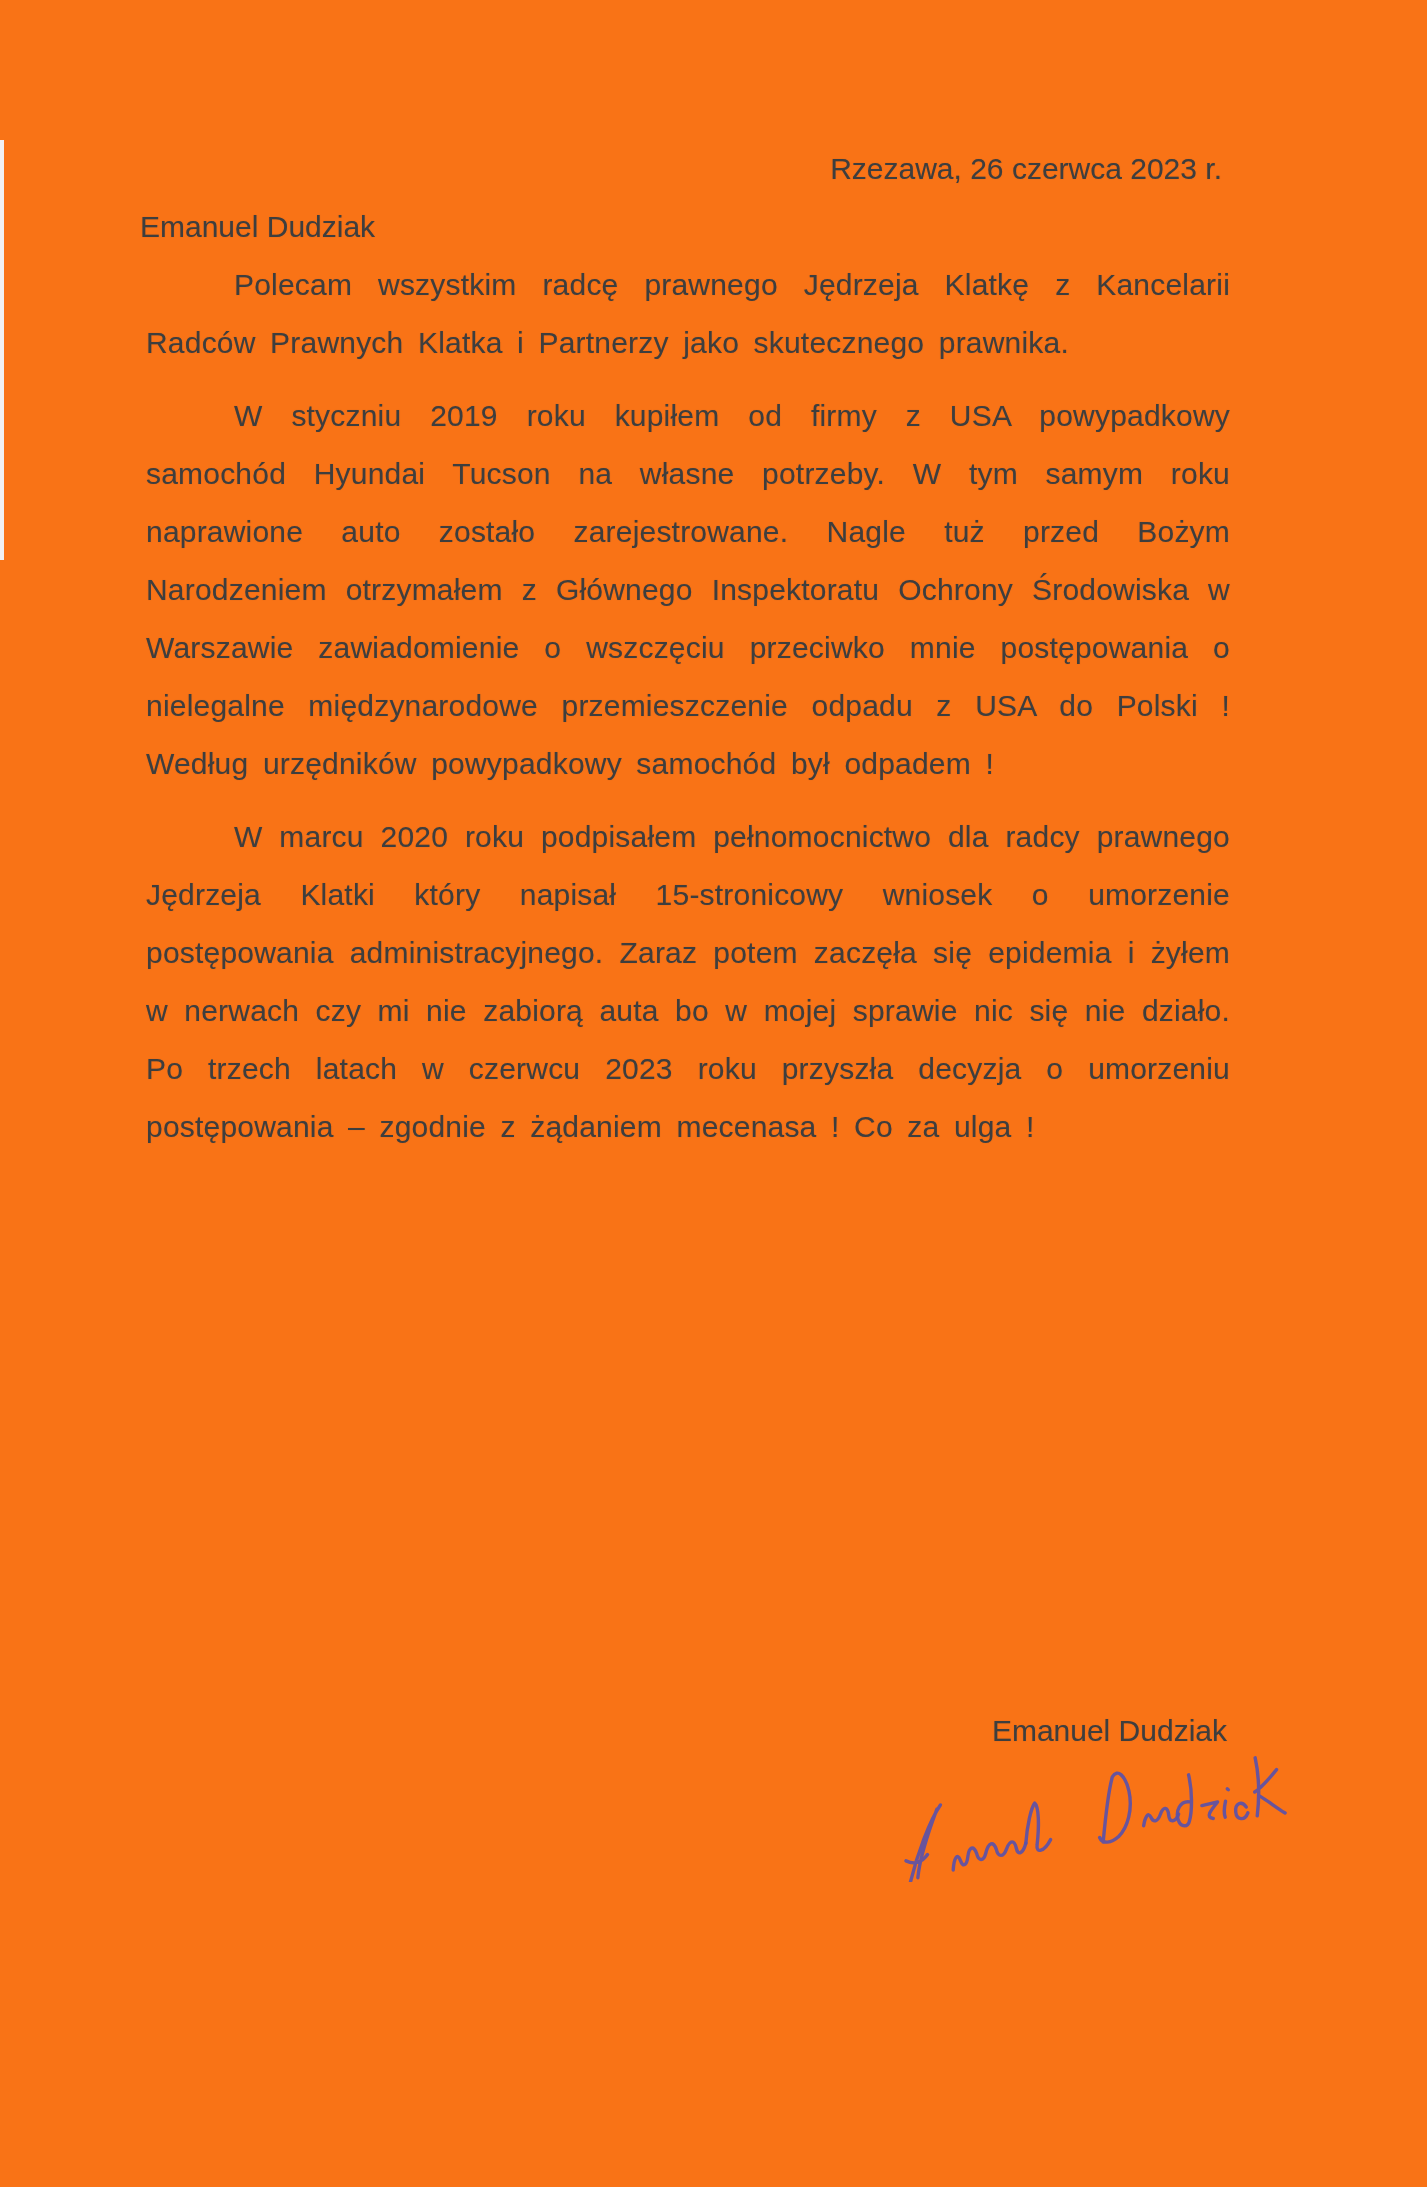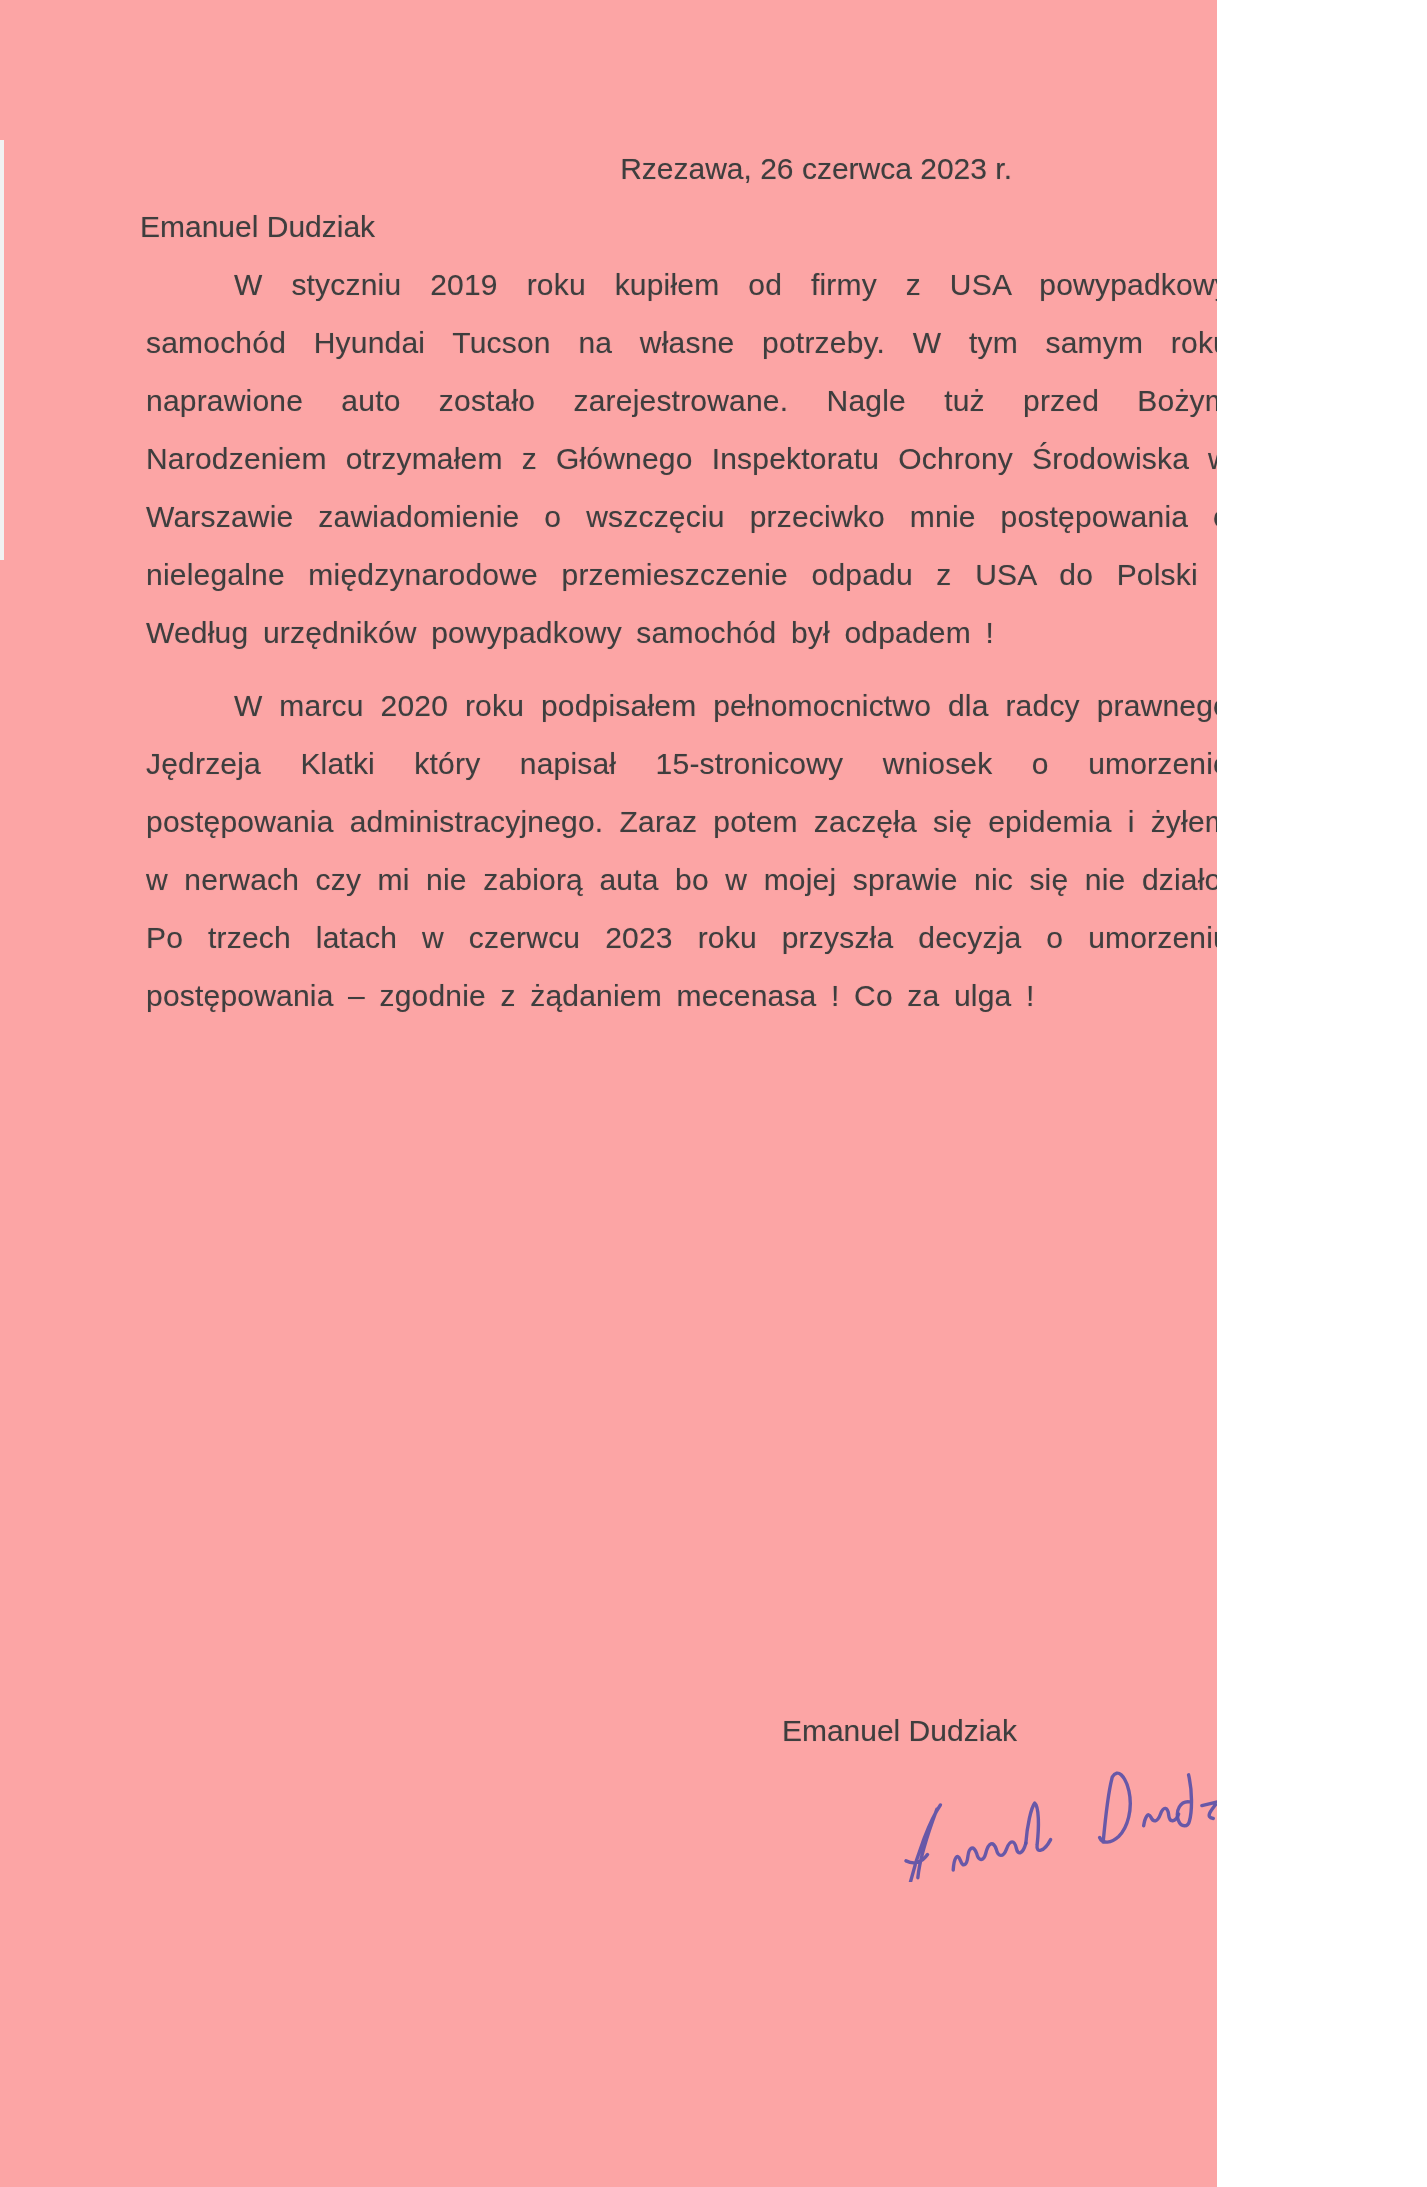--- a/index.html
+++ b/index.html
@@ -1,20 +1,20 @@
 <!DOCTYPE html>
 <html><head>
 <meta charset="utf-8">
 <style>
   html, body { margin: 0; padding: 0; background: #ffffff; }
   .page {
     position: relative;
-    width: 1217px;
+    width: 1427px;
     height: 2187px;
-    background: #fca5a5;
+    background: #f97316;
     font-family: "Liberation Sans", "DejaVu Sans", sans-serif;
     color: #3e3e3e;
     overflow: hidden;
   }
   .scan-ink {
     color: #3e3e3e;
     text-shadow: 0 0 1px rgba(70,70,70,0.35);
   }
   .date-line {
     position: absolute;
@@ -90,20 +90,21 @@
 <div class="page">
 
   <div class="edge-artifact"></div>
 
   <div class="date-line scan-ink">Rzezawa, 26 czerwca 2023 r.</div>
 
   <div class="sender-name scan-ink">Emanuel Dudziak</div>
 
   <div class="content">
 
+    <p class="scan-ink">Polecam wszystkim radcę prawnego Jędrzeja Klatkę z Kancelarii Radców Prawnych Klatka i Partnerzy jako skutecznego prawnika.</p>
     <p class="scan-ink">W styczniu 2019 roku kupiłem od firmy z USA powypadkowy samochód Hyundai Tucson na własne potrzeby. W tym samym roku naprawione auto zostało zarejestrowane. Nagle tuż przed Bożym Narodzeniem otrzymałem z Głównego Inspektoratu Ochrony Środowiska w Warszawie zawiadomienie o wszczęciu przeciwko mnie postępowania o nielegalne międzynarodowe przemieszczenie odpadu z USA do Polski ! Według urzędników powypadkowy samochód był odpadem !</p>
     <p class="scan-ink">W marcu 2020 roku podpisałem pełnomocnictwo dla radcy prawnego Jędrzeja Klatki który napisał 15-stronicowy wniosek o umorzenie postępowania administracyjnego. Zaraz potem zaczęła się epidemia i żyłem w nerwach czy mi nie zabiorą auta bo w mojej sprawie nic się nie działo. Po trzech latach w czerwcu 2023 roku przyszła decyzja o umorzeniu postępowania – zgodnie z żądaniem mecenasa ! Co za ulga !</p>
   </div>
 
   <div class="typed-signature scan-ink">Emanuel Dudziak</div>
 
   <svg class="handwritten-signature" viewBox="0 0 430 140" xmlns="http://www.w3.org/2000/svg">
     <g transform="rotate(-6 215 70)">
 
       <path d="M16,120 C26,92 42,60 54,46 M50,50 C40,70 28,96 24,116 M14,98 C22,103 30,101 36,94"></path>

